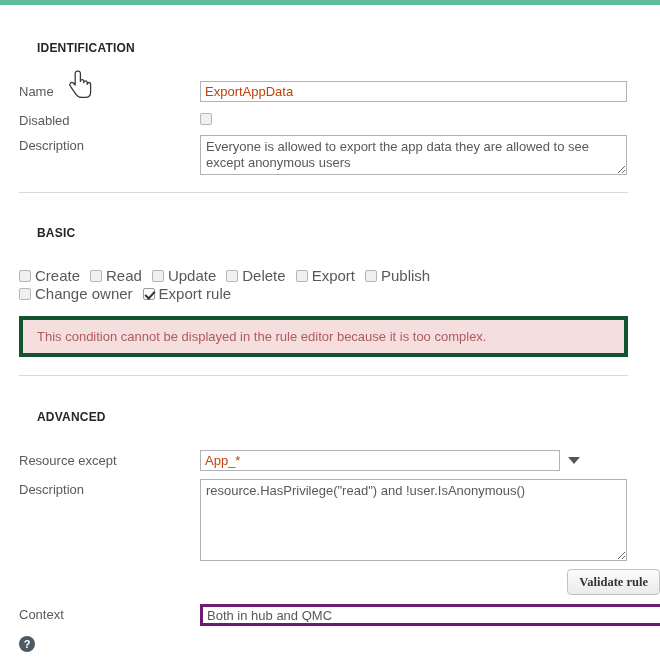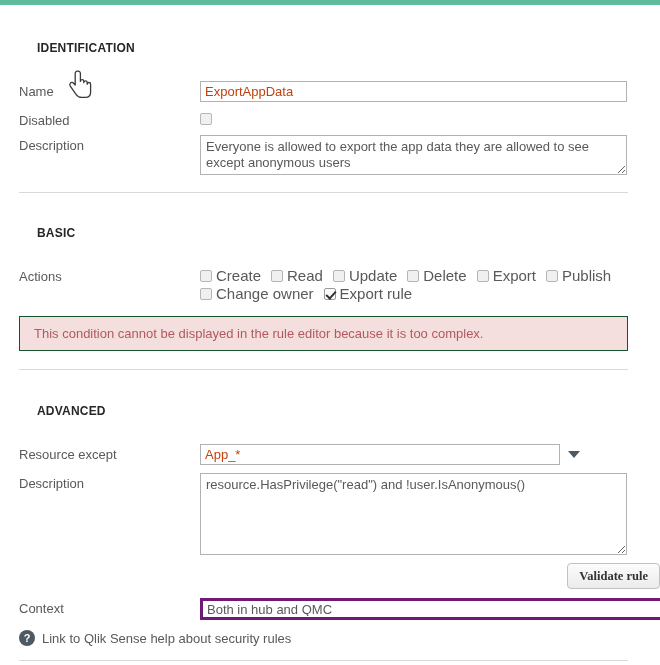--- a/index.html
+++ b/index.html
@@ -128,21 +128,21 @@
     transform: rotate(42deg);
   }
   .cb-lbl {
     font-size: 15px;
     color: #595959;
     cursor: pointer;
   }
   .alert {
     margin: 0 32px 0 19px;
     background: #f4dede;
-    border: 1px solid #14532d;
+    border: 4px solid #14532d;
     color: #b05a5f;
     font-size: 13px;
     padding: 9px 14px;
     box-sizing: border-box;
   }
   .caret-ext {
     display: inline-block;
     width: 0; height: 0;
     border-left: 6px solid transparent;
     border-right: 6px solid transparent;
@@ -257,21 +257,20 @@
   </div>
 
   <div style="height:14px"></div>
   <div class="divider"></div>
 
   <div style="height:15px"></div>
   <div class="section-title">BASIC</div>
 
   <div style="height:8px"></div>
   <div class="row">
-    <div class="lbl">Actions</div>
     <div class="fld">
       <div class="actions-wrap" id="actions-wrap"><label class="cb-item">
             <input type="checkbox" class="cb" style="">
             <span class="cb-lbl">Create</span>
           </label><label class="cb-item">
             <input type="checkbox" class="cb" style="">
             <span class="cb-lbl">Read</span>
           </label><label class="cb-item">
             <input type="checkbox" class="cb" style="">
             <span class="cb-lbl">Update</span>
@@ -335,21 +334,20 @@
       <span class="sel-wrap">
         <select class="sel" id="context-select"><option value="Both in hub and QMC">Both in hub and QMC</option><option value="Only in hub">Only in hub</option><option value="Only in QMC">Only in QMC</option></select>
         <span class="sel-caret"></span>
       </span>
     </div>
   </div>
 
   <div style="height:10px"></div>
   <div class="help-row">
     <div class="help-icon">?</div>
-    <div class="help-text">Link to Qlik Sense help about security rules</div>
   </div>
 
   <div style="height:14px"></div>
   <div class="divider"></div>
 
   <div style="height:17px"></div>
   <div class="section-title">TAGS</div>
 
   <div style="height:11px"></div>
   <div class="row">

